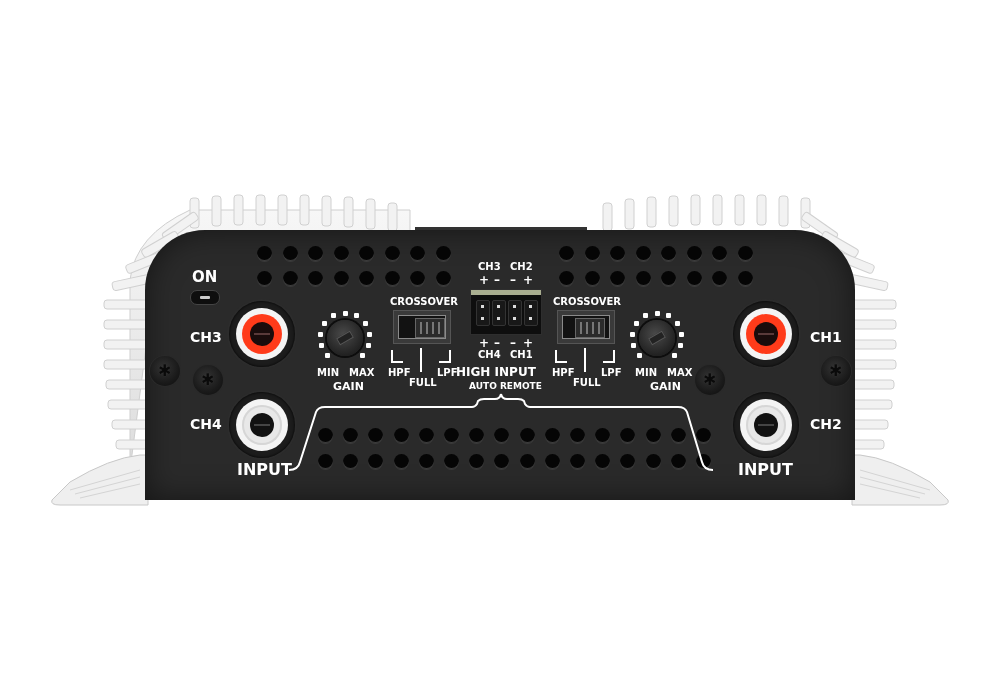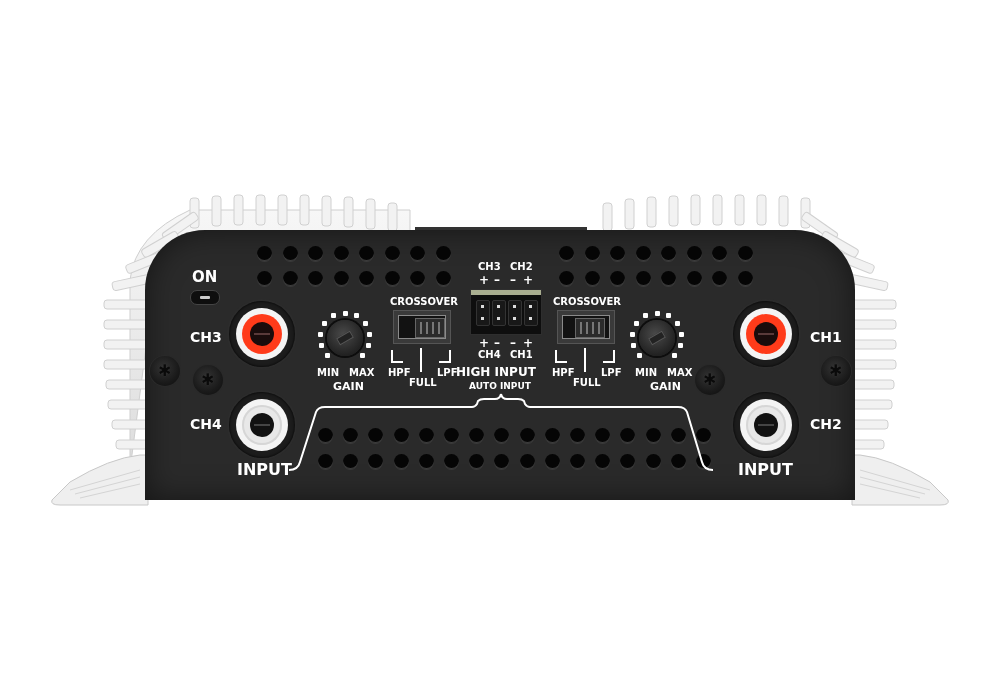--- a/index.html
+++ b/index.html
@@ -342,13 +342,13 @@
     </div>
 </div>
 
 <div class="lbl" style="left:479px;top:337px;font-size:12px;">+</div>
 <div class="lbl" style="left:494px;top:337px;font-size:12px;">–</div>
 <div class="lbl" style="left:510px;top:337px;font-size:12px;">–</div>
 <div class="lbl" style="left:523px;top:337px;font-size:12px;">+</div>
 <div class="lbl" style="left:478px;top:350px;font-size:10px;">CH4</div>
 <div class="lbl" style="left:510px;top:350px;font-size:10px;">CH1</div>
 <div class="lbl" style="left:456px;top:366px;font-size:12px;text-align:center;">HIGH INPUT</div>
-<div class="lbl" style="left:469px;top:382px;font-size:9px;">AUTO INPUT</div>
+<div class="lbl" style="left:469px;top:382px;font-size:9px;">AUTO REMOTE</div>
 
 </body></html>

